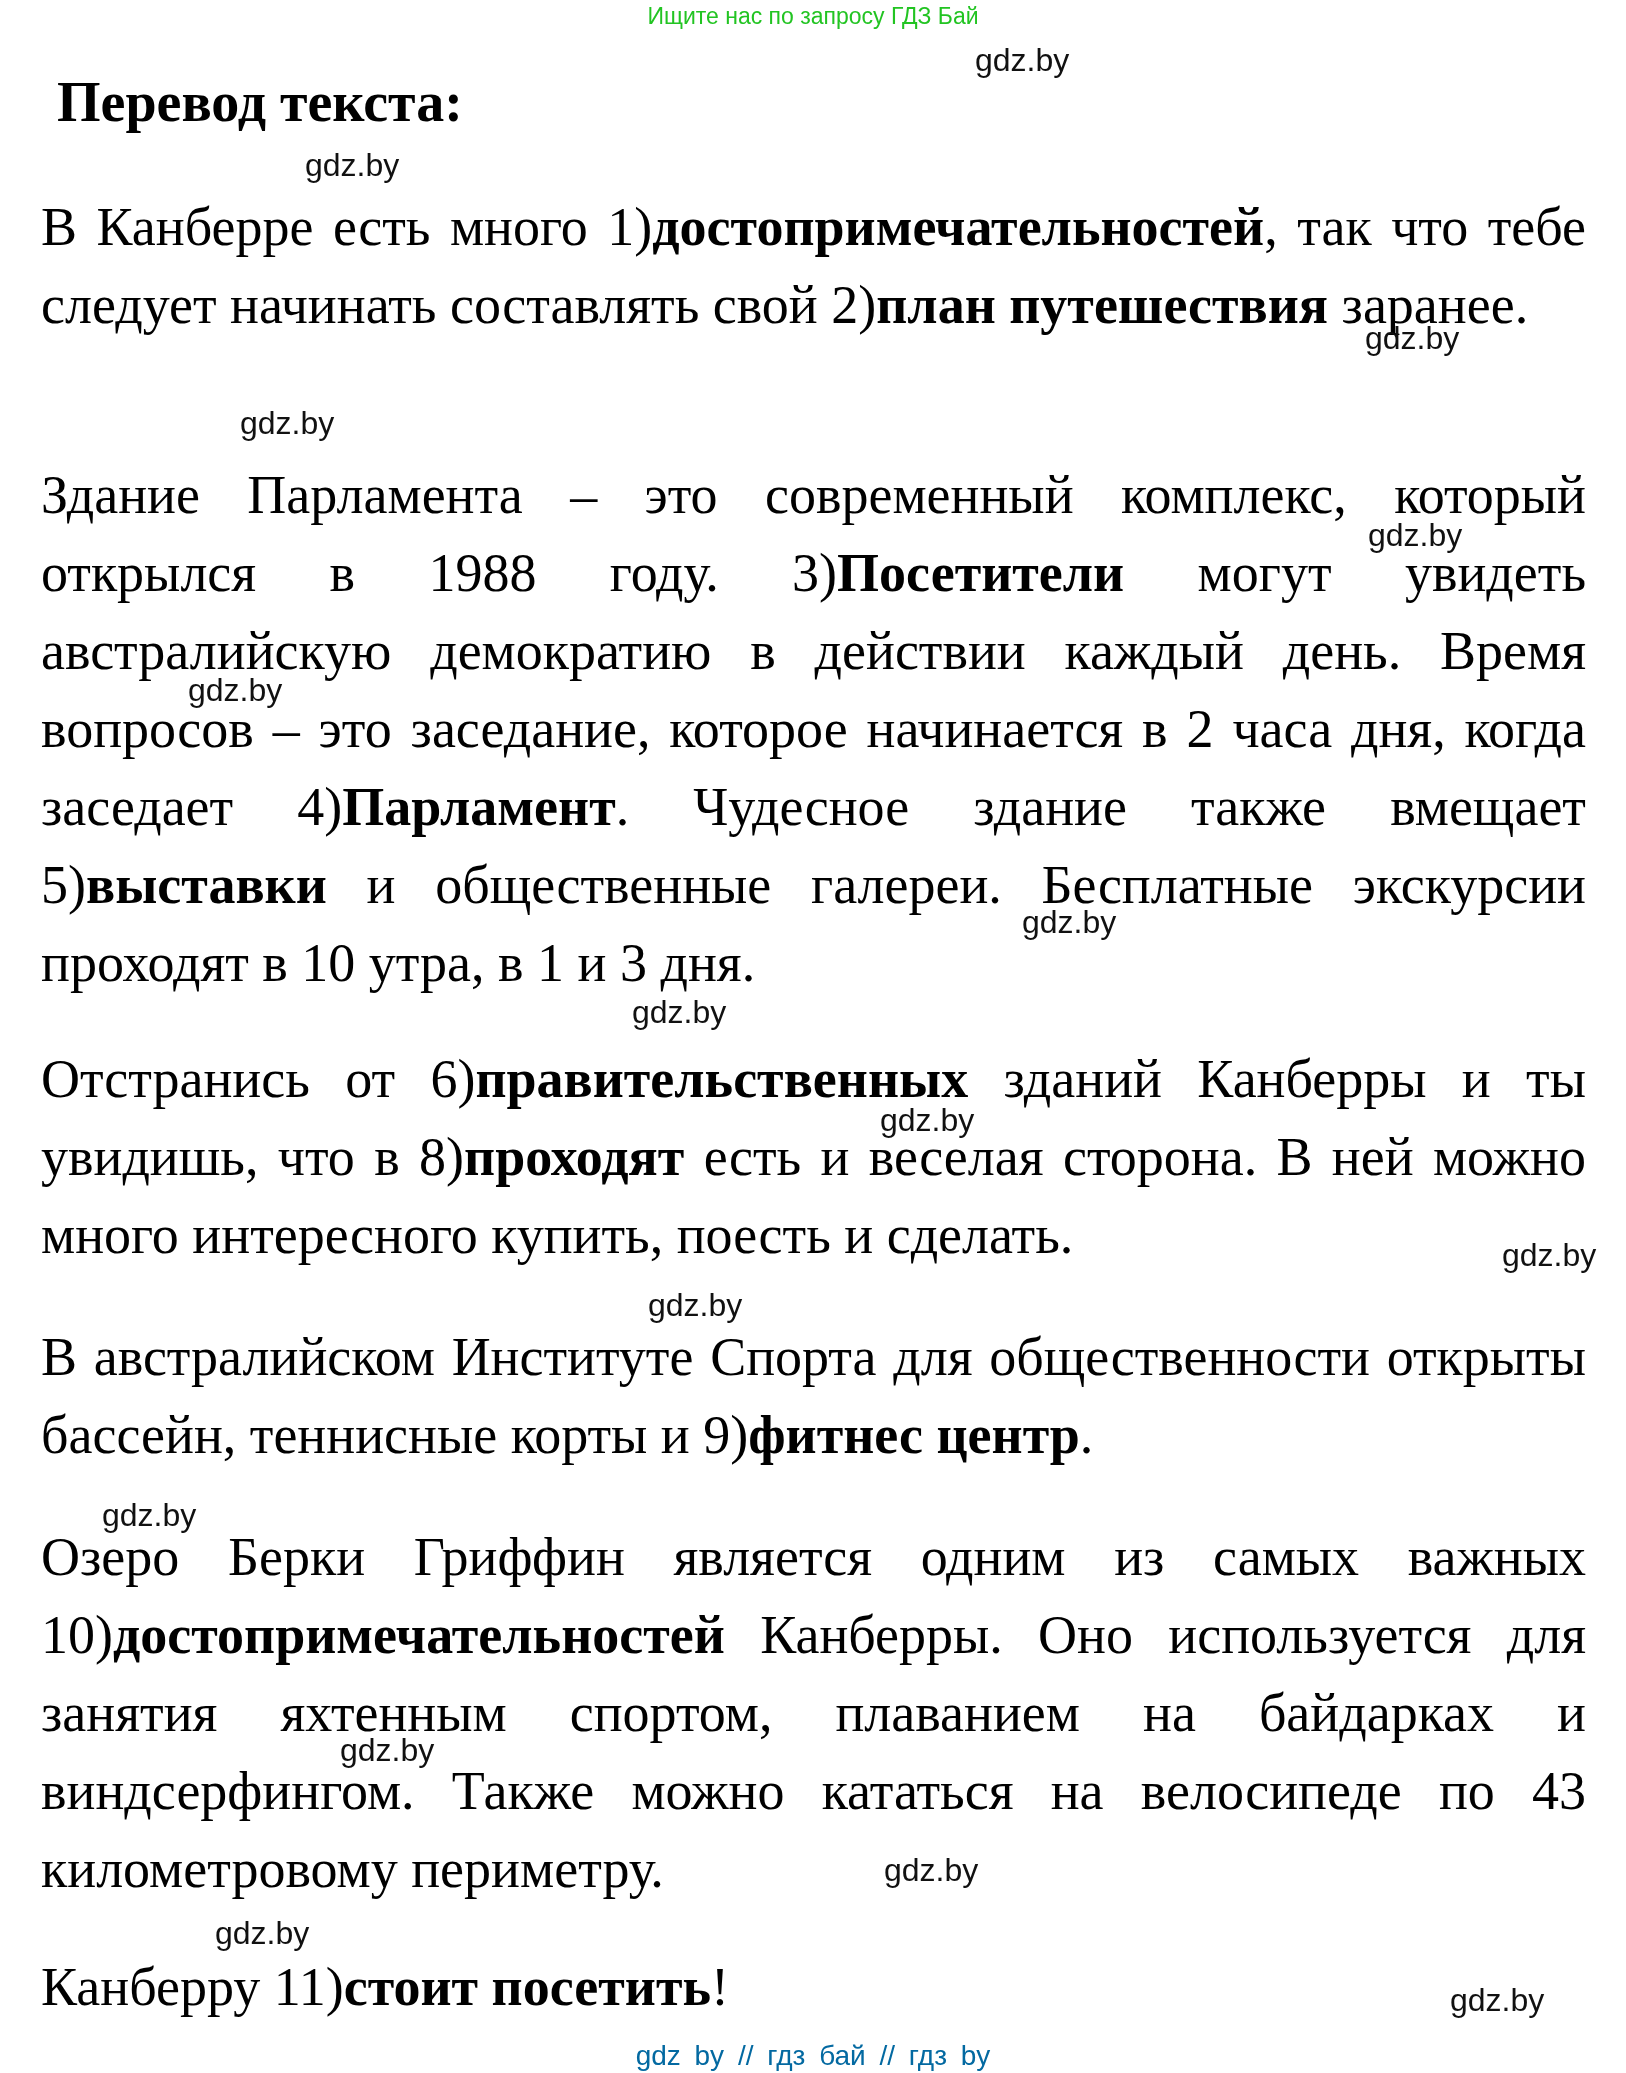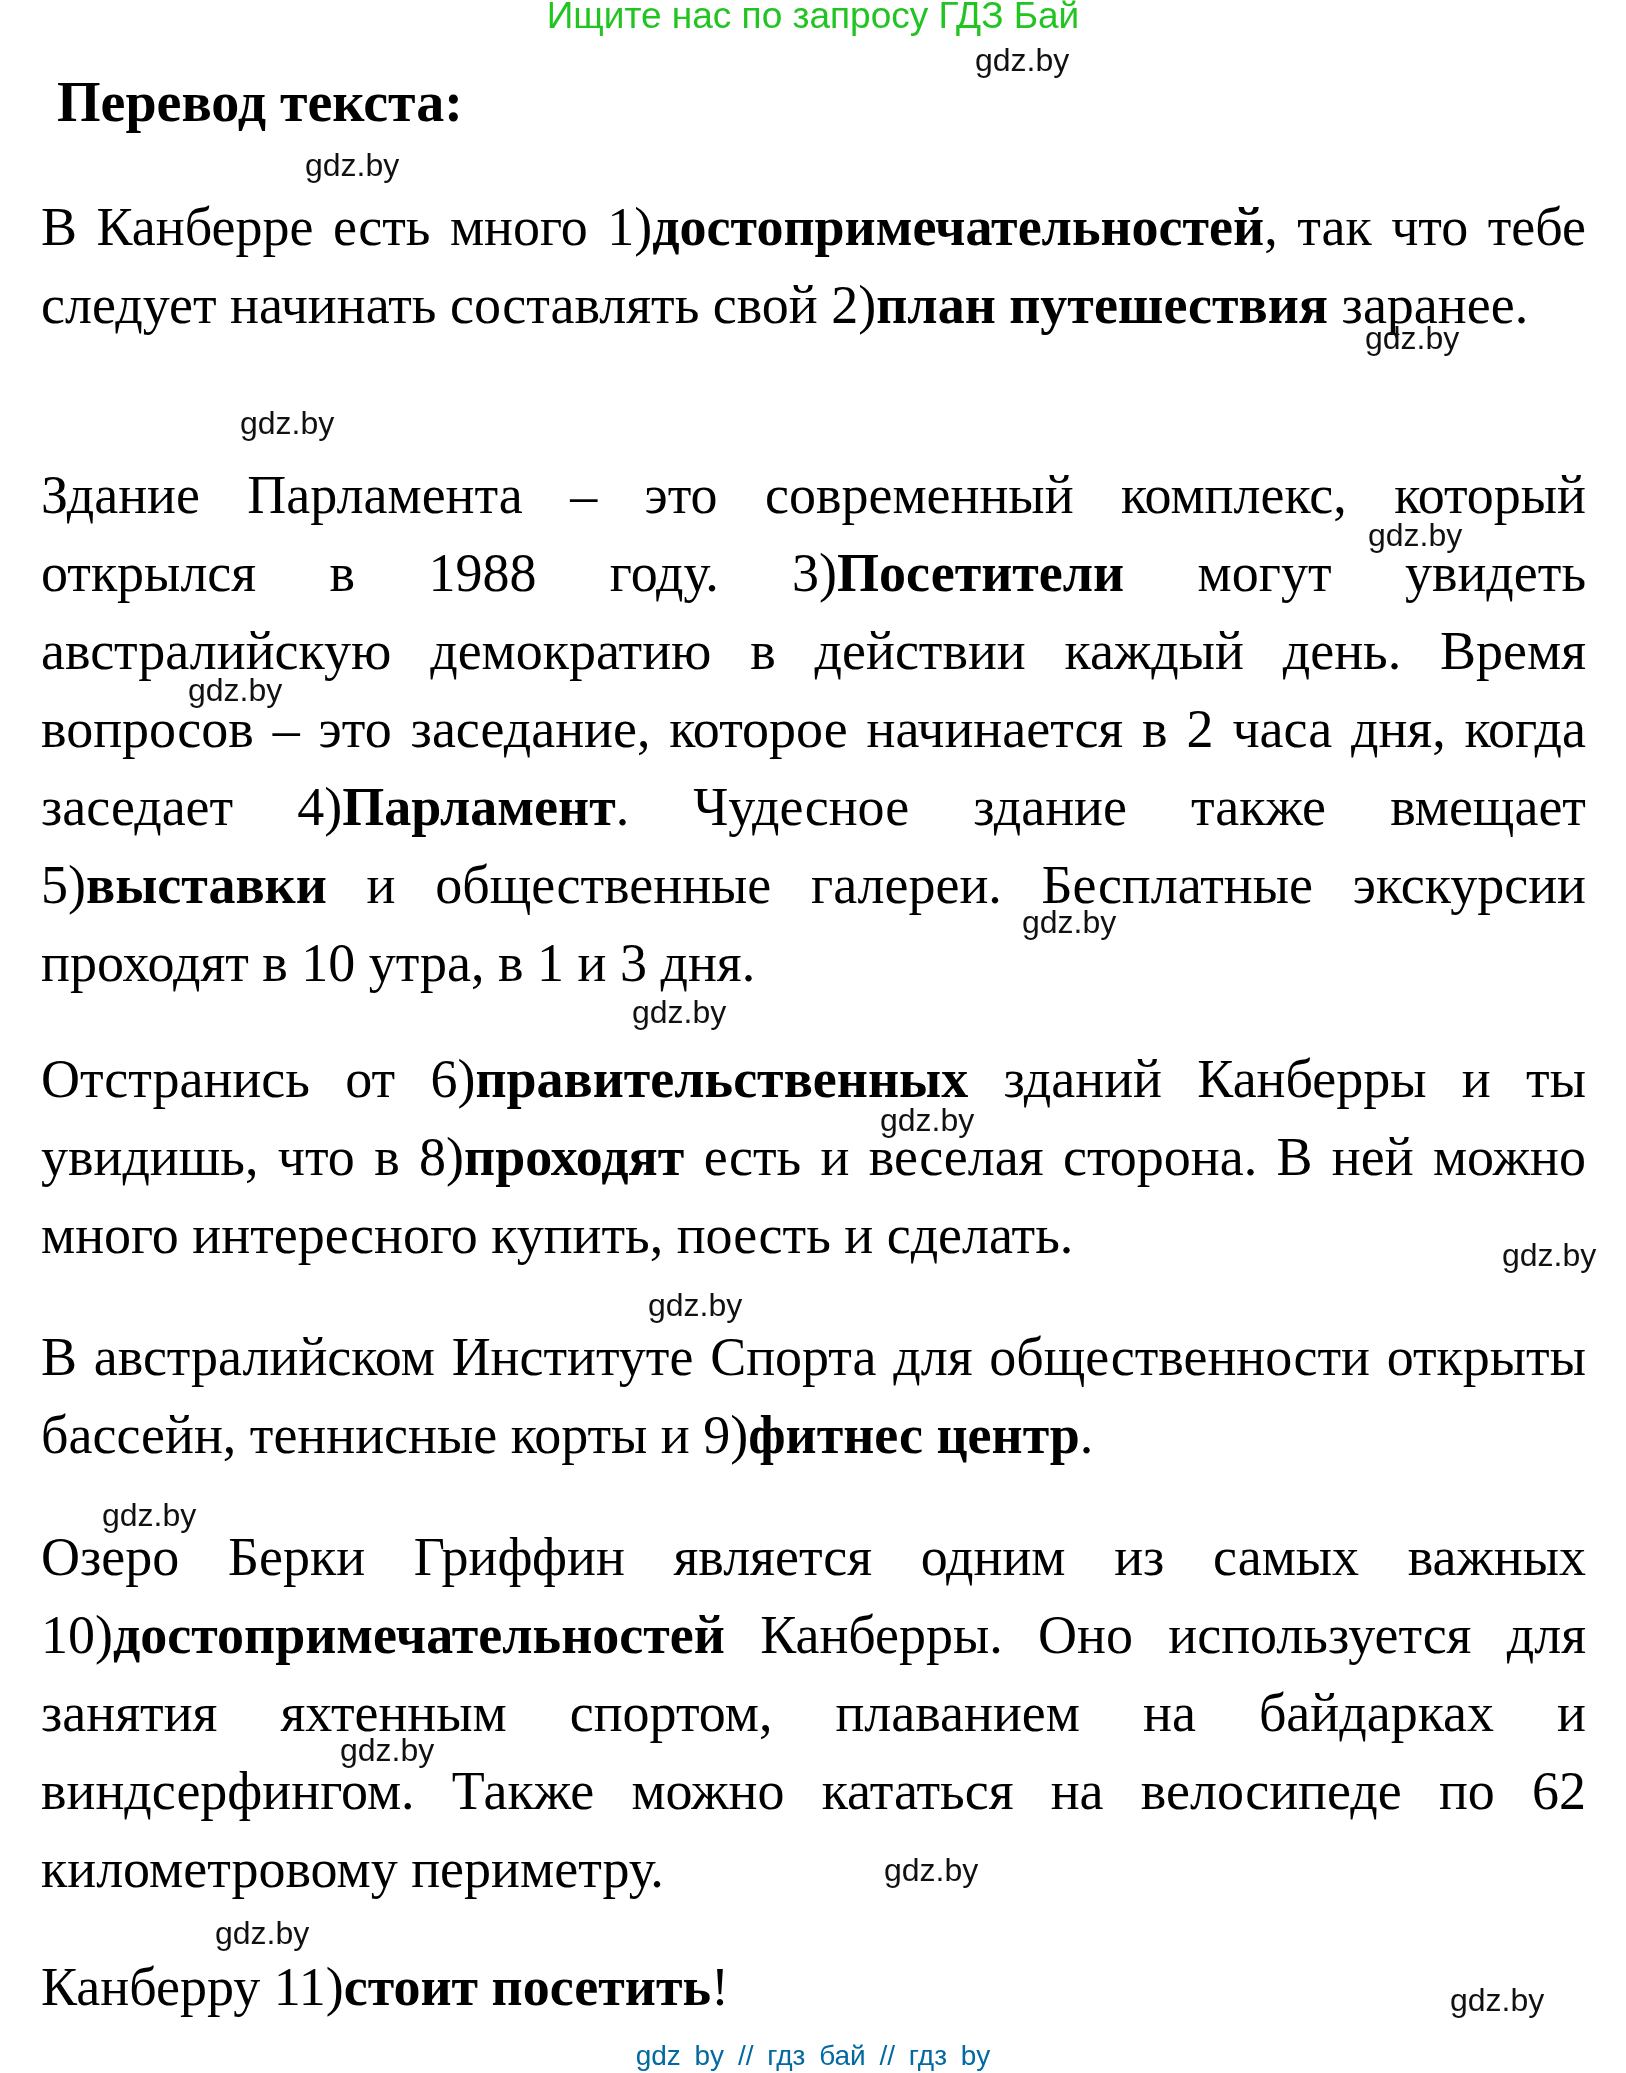--- a/index.html
+++ b/index.html
@@ -1,20 +1,20 @@
 <!DOCTYPE html>
 <html><head>
 <meta charset="utf-8">
 <style>
   html, body { margin:0; padding:0; background:#ffffff; }
   body { width:1626px; height:2073px; position:relative; overflow:hidden; }
   .page { position:absolute; left:0; top:0; width:1626px; height:2073px; }
   .site-banner {
     position:absolute; top:0; left:0; width:1626px; text-align:center;
-    font-family:"Liberation Sans", sans-serif; font-size:37px; color:#22c422; line-height:32px;
+    font-family:"Liberation Sans", sans-serif; font-size:23px; color:#22c422; line-height:32px;
   }
   .footer-links {
     position:absolute; top:2040px; left:0; width:1626px; text-align:center;
     font-family:Liberation Sans, sans-serif; font-size:28px; color:#0369a1; line-height:32px;
     word-spacing:6px;
   }
   .heading {
     position:absolute; left:57px; top:70px;
     font-family:"Liberation Serif", serif; font-weight:bold; font-size:56px; color:#000;
     margin:0; line-height:64px;
@@ -49,21 +49,21 @@
 
   <p class="body-text" style="top:1040px;">
     <span>Отстранись от 6)</span><b>правительственных</b><span> зданий Канберры и ты увидишь, что в 8)</span><b>проходят</b><span> есть и веселая сторона. В ней можно много интересного купить, поесть и сделать.</span>
   </p>
 
   <p class="body-text" style="top:1318px;">
     <span>В австралийском Институте Спорта для общественности открыты бассейн, теннисные корты и 9)</span><b>фитнес центр</b><span>.</span>
   </p>
 
   <p class="body-text" style="top:1518px;">
-    <span>Озеро Берки Гриффин является одним из самых важных 10)</span><b>достопримечательностей</b><span> Канберры. Оно используется для занятия яхтенным спортом, плаванием на байдарках и виндсерфингом. Также можно кататься на велосипеде по 62 километровому периметру.</span>
+    <span>Озеро Берки Гриффин является одним из самых важных 10)</span><b>достопримечательностей</b><span> Канберры. Оно используется для занятия яхтенным спортом, плаванием на байдарках и виндсерфингом. Также можно кататься на велосипеде по 43 километровому периметру.</span>
   </p>
 
   <p class="body-text" style="top:1948px;">
     <span>Канберру 11)</span><b>стоит посетить</b><span>!</span>
   </p>
 
   <span class="wm" style="left:975px; top:45px;">gdz.by</span>
   <span class="wm" style="left:305px; top:150px;">gdz.by</span>
   <span class="wm" style="left:1365px; top:323px;">gdz.by</span>
   <span class="wm" style="left:240px; top:408px;">gdz.by</span>

